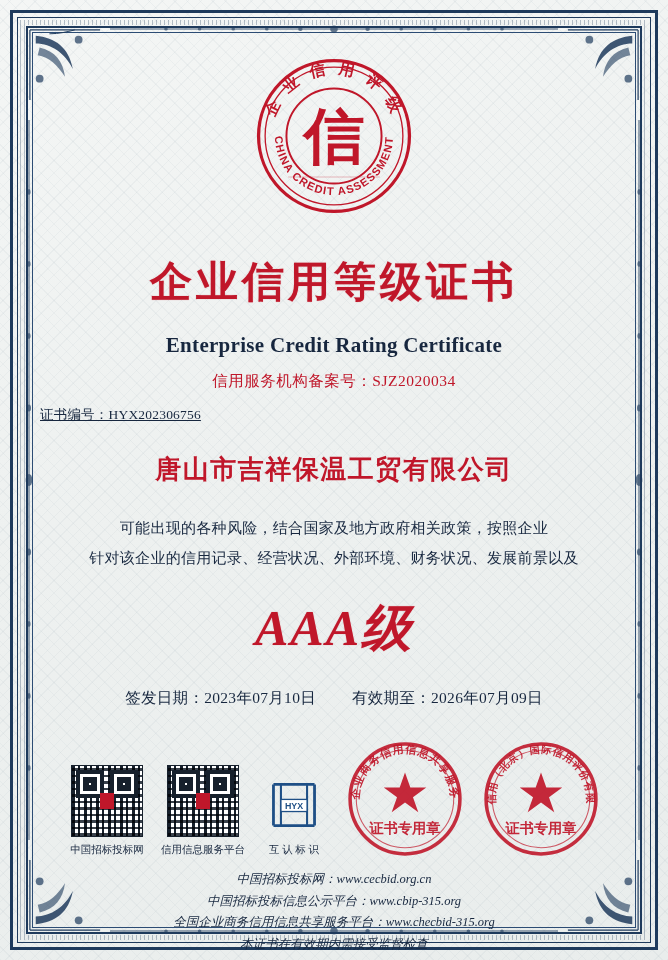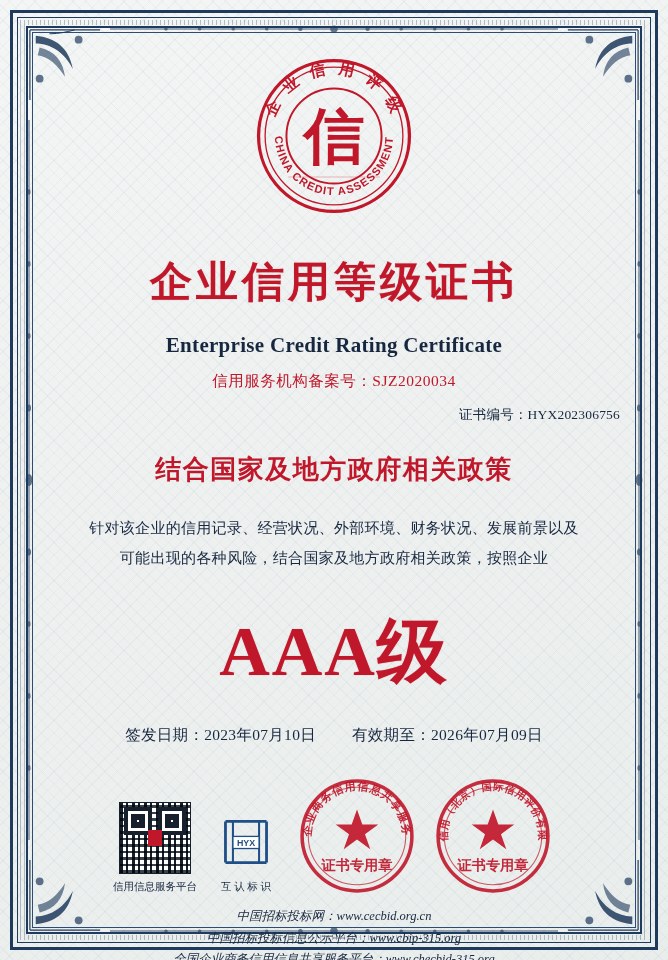--- a/index.html
+++ b/index.html
@@ -124,48 +124,50 @@
   .record-no {
     margin-top: 13px;
     font-size: 15.5px;
     color: #c0172a;
     letter-spacing: .5px;
     text-align: center;
   }
   .cert-no {
     margin-top: 14px;
     margin-right: 8px;
-    text-align: right;
+    text-align: left;
     font-size: 13.5px;
     color: #17273f;
     letter-spacing: .2px;
+    text-decoration: underline;
   }
   .company {
     margin-top: 28px;
     font-size: 26px;
     font-weight: bold;
     color: #c0172a;
     letter-spacing: 1.5px;
   }
   .body-text {
     margin: 26px 34px 0 34px;
     font-size: 15px;
     line-height: 2.0;
     color: #17273f;
     text-align: center;
     letter-spacing: .3px;
   }
   .body-text div { white-space: nowrap; }
   .grade {
-    margin-top: 32px;
-    font-size: 70px;
+    margin-top: 22px;
+    font-size: 50px;
     font-weight: bold;
     color: #c0172a;
     letter-spacing: 2px;
     text-shadow: 0 0 1px rgba(192,23,42,.45);
+    font-style: italic;
   }
   .dates {
     margin-top: 26px;
     font-size: 15.5px;
     color: #17273f;
     display: flex;
     justify-content: center;
     gap: 36px;
     letter-spacing: .3px;
   }
@@ -371,40 +373,46 @@
         </text>
         <text x="100" y="126" text-anchor="middle" font-family="'Liberation Serif', serif" font-size="74" font-weight="bold" fill="#c0172a">信</text>
         <path d="M44 150 L156 150" stroke="#c0172a" stroke-width="1" opacity=".35"></path>
       </svg>
     </div>
 
     <div class="title-cn">企业信用等级证书</div>
     <div class="title-en">Enterprise Credit Rating Certificate</div>
     <div class="record-no">信用服务机构备案号：SJZ2020034</div>
     <div class="cert-no">证书编号：HYX202306756</div>
-    <div class="company">结合国家及地方政府相关政策</div>
+    <div class="company">唐山市吉祥保温工贸有限公司</div>
 
     <div class="body-text">
+      <div>可能出现的各种风险，结合国家及地方政府相关政策，按照企业</div>
       <div>针对该企业的信用记录、经营状况、外部环境、财务状况、发展前景以及</div>
-      <div>可能出现的各种风险，结合国家及地方政府相关政策，按照企业</div>
     </div>
 
     <div class="grade">AAA级</div>
 
     <div class="dates">
       <div>
         <span>签发日期：</span><span>2023年07月10日</span>
       </div>
       <div>
         <span>有效期至：</span><span>2026年07月09日</span>
       </div>
     </div>
 
     <div class="bottom-row">
 
+      <div class="qr-block">
+        <div class="qr">
+            <span class="qr-red-dot"></span>
+          </div>
+        <div class="qr-caption">中国招标投标网</div>
+      </div>
 
       <div class="qr-block">
         <div class="qr">
             <span class="qr-red-dot"></span>
           </div>
         <div class="qr-caption">信用信息服务平台</div>
       </div>
 
       <div class="hyx-block">
         <div class="hyx-mark">

